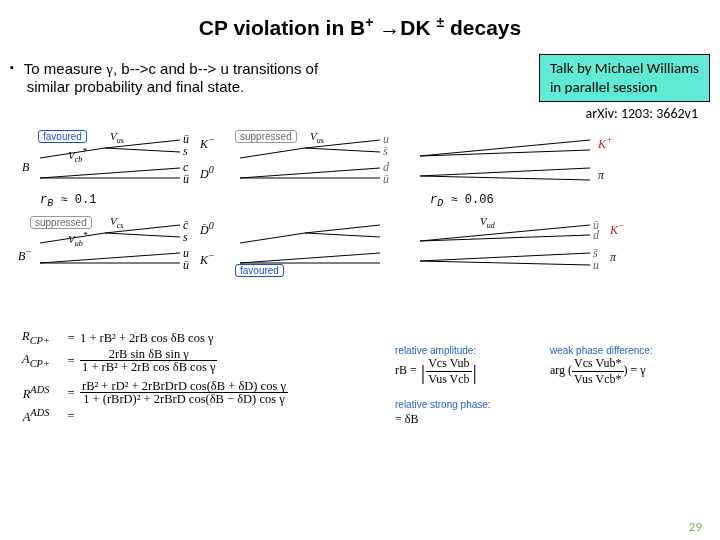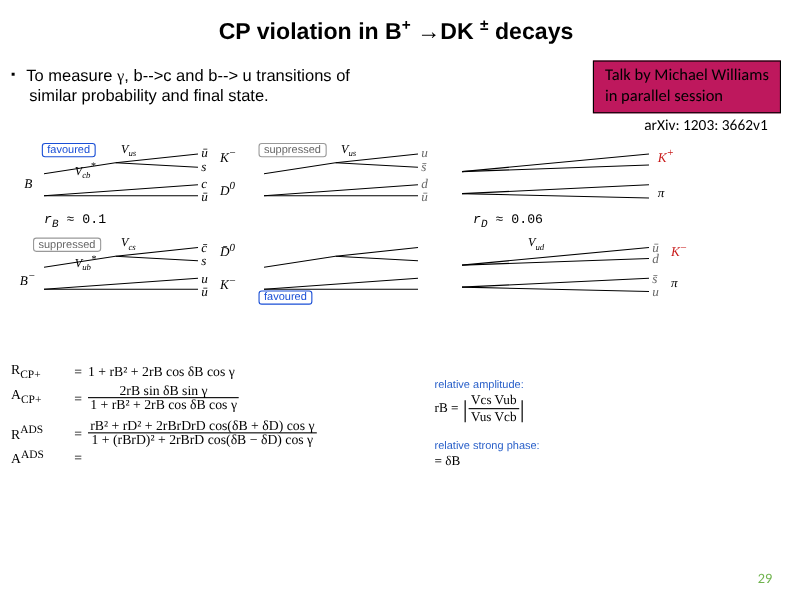--- a/index.html
+++ b/index.html
@@ -27,21 +27,21 @@
   }
   .bullet-text {
     font-size: 15px;
     flex: 1;
     padding-right: 8px;
   }
   .bullet-text .sq { font-size: 11px; vertical-align: 3px; padding-right: 6px; }
   .bullet-text .gamma { font-family: "Symbol", serif; }
   .note-box {
     border: 1px solid #000;
-    background: #be185d;
+    background: #5eead4;
     padding: 4px 10px;
     font-family: Calibri, Arial, sans-serif;
     color: #000;
     font-size: 15px;
     line-height: 1.25;
     white-space: nowrap;
   }
   .arxiv {
     position: absolute;
     right: 22px;
@@ -88,21 +88,21 @@
   .formulas {
     position: absolute;
     left: 10px;
     top: 330px;
     width: 370px;
     font-family: "Times New Roman", serif;
     font-size: 12.5px;
     line-height: 1.0;
   }
   .feq { display: flex; align-items: center; margin-bottom: 2px; }
-  .flhs { width: 52px; text-align: left; }
+  .flhs { width: 52px; text-align: center; font-style: italic; }
   .feqs { width: 18px; text-align: center; }
   .frhs { display: inline-block; }
   .frac { display: inline-block; vertical-align: middle; text-align: center; }
   .frac .num { display: block; border-bottom: 1px solid #000; padding: 0 2px; }
   .frac .den { display: block; padding: 0 2px; }
 
   
   .right-formulas {
     position: absolute;
     left: 395px;
@@ -259,20 +259,28 @@
 
 <div class="right-formulas">
   <div class="rrow">
     <div class="rcol">
       <div class="rflbl">relative amplitude:</div>
       <div>
         <span>rB =</span>
         <span class="vbar">|</span><span class="frac"><span class="num">Vcs  Vub</span><span class="den">Vus  Vcb</span></span><span class="vbar">|</span>
       </div>
     </div>
+    <div class="rcol">
+      <div class="rflbl">weak phase difference:</div>
+      <div>
+        <span>arg</span>
+        (<span class="frac"><span class="num">Vcs  Vub*</span><span class="den">Vus  Vcb*</span></span>)
+        <span>= γ</span>
+      </div>
+    </div>
   </div>
   <div style="margin-top:10px">
     <span class="rflbl">relative strong phase:</span>
     <div><span>= δB</span></div>
   </div>
 </div>
 
 <div class="pagenum">29</div>
 
 </body></html>

